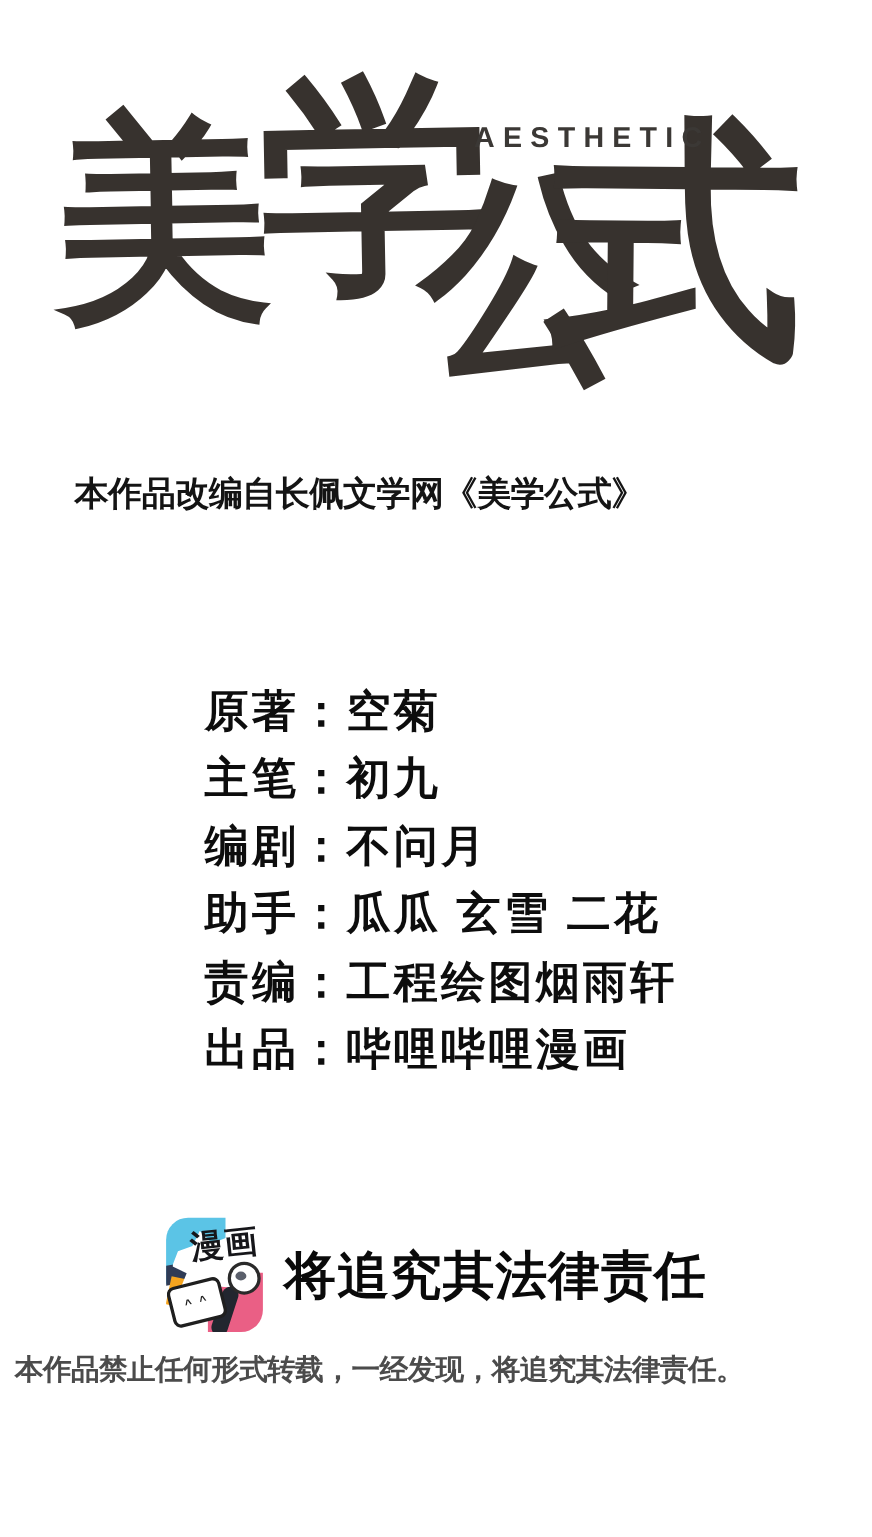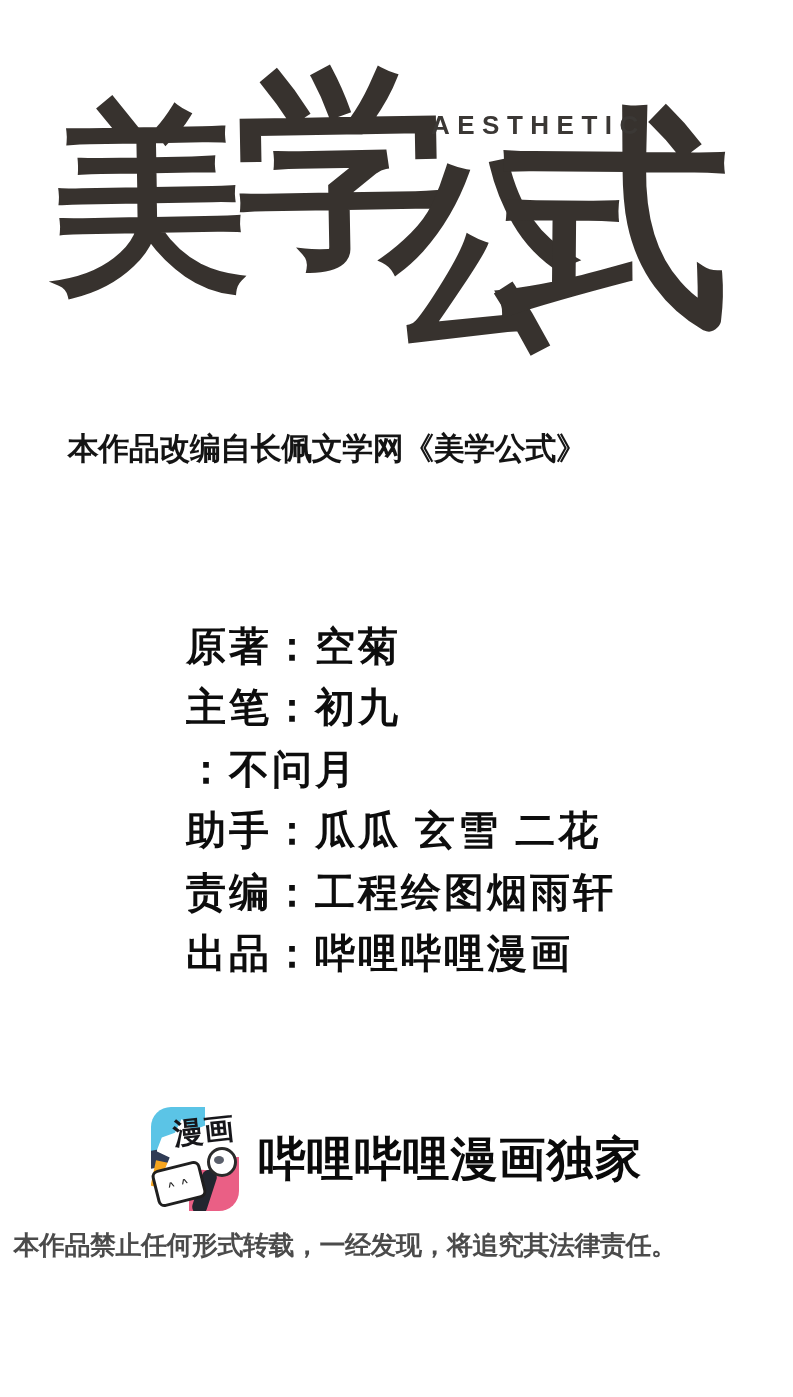--- a/index.html
+++ b/index.html
@@ -112,36 +112,36 @@
     <div class="title-en">
       <div>AESTHETIC</div>
     </div>
   </div>
 
   <div class="adapt-note">本作品改编自长佩文学网《美学公式》</div>
 
   <div class="credits">
     <div class="credit-row"><span>原著</span><span>：</span><span>空菊</span></div>
     <div class="credit-row"><span>主笔</span><span>：</span><span>初九</span></div>
-    <div class="credit-row"><span>：</span><span>不问月</span></div>
+    <div class="credit-row"><span>编剧</span><span>：</span><span>不问月</span></div>
     <div class="credit-row"><span>助手</span><span>：</span><span>瓜瓜 玄雪 二花</span></div>
     <div class="credit-row"><span>责编</span><span>：</span><span>工程绘图烟雨轩</span></div>
     <div class="credit-row"><span>出品</span><span>：</span><span>哔哩哔哩漫画</span></div>
   </div>
 
   <div class="publisher">
     <div class="app-icon">
       <div class="ai-cyan"></div>
       <div class="ai-pink"></div>
       <div class="ai-navy"></div>
       <div class="ai-orange"></div>
       <div class="ai-burst"></div>
       <span class="ai-manga">漫画</span>
       <div class="ai-swoosh"></div>
       <div class="ai-ball"></div>
       <div class="ai-tv">^ ^</div>
     </div>
-    <div class="pub-text">哔哩哔哩漫画独家</div>
+    <div class="pub-text">将追究其法律责任</div>
   </div>
 
   <div class="disclaimer">本作品禁止任何形式转载，一经发现，将追究其法律责任。</div>
 
 </div>
 
 </body></html>

